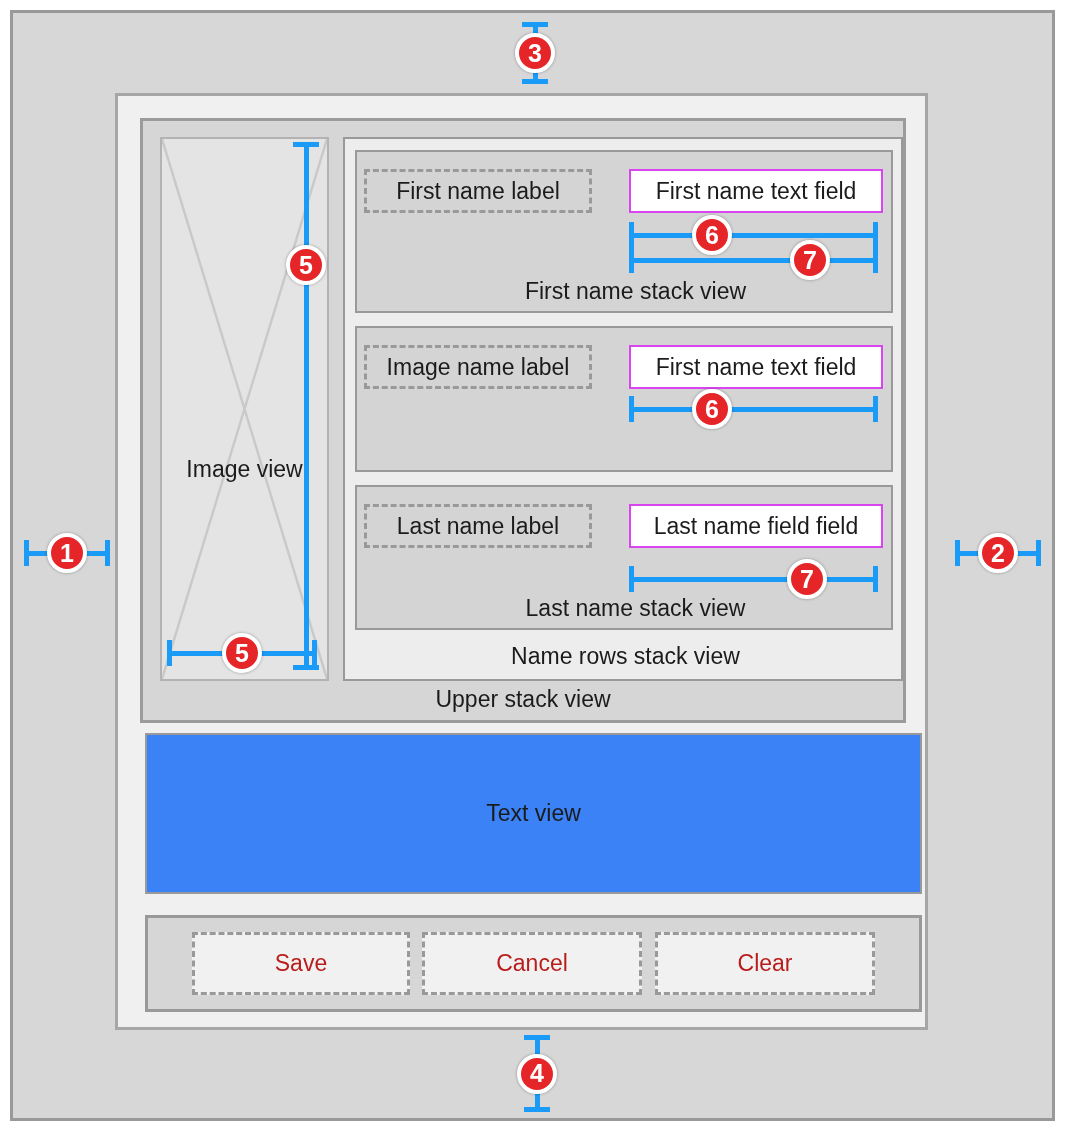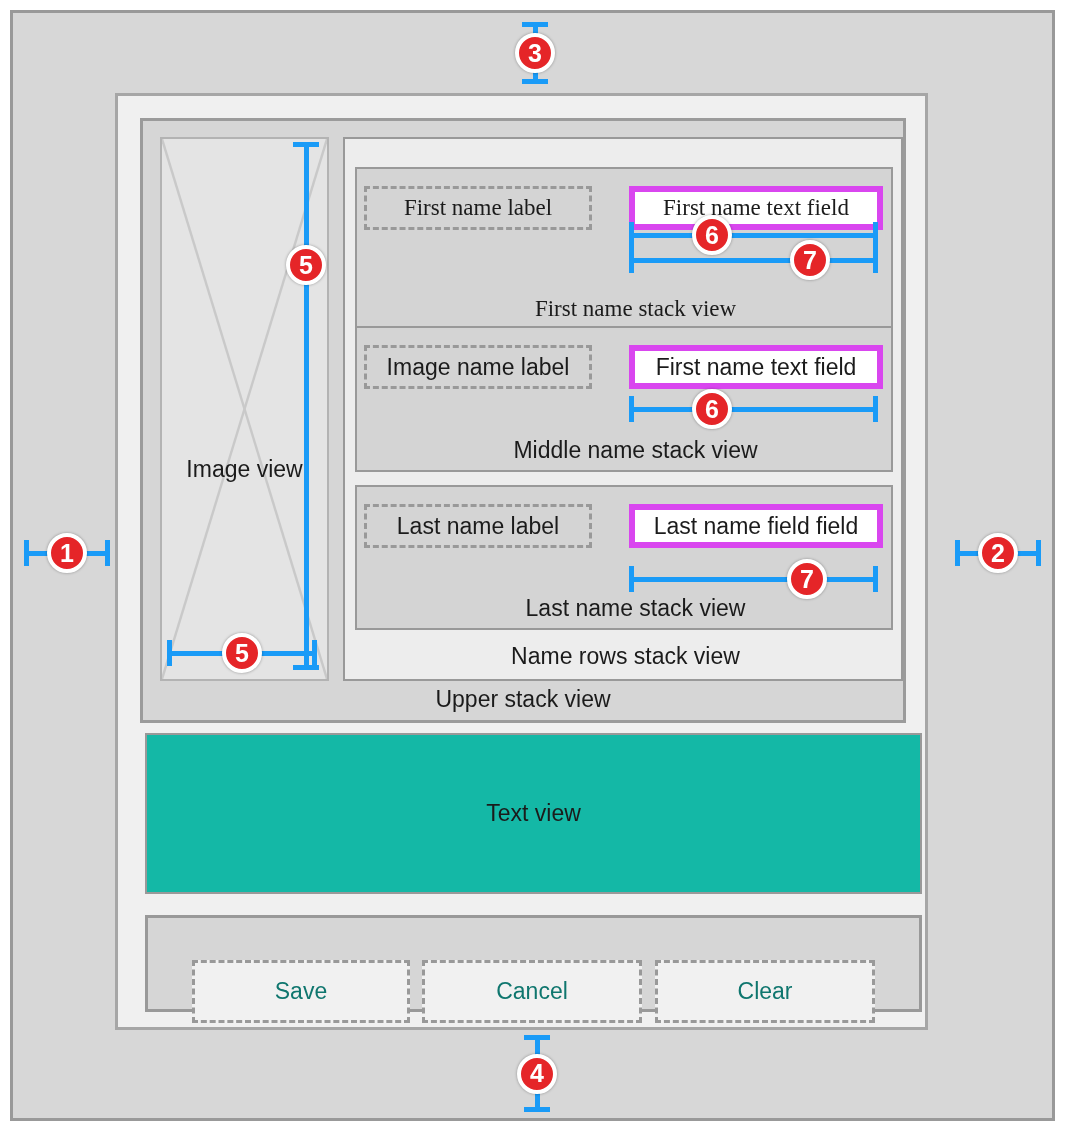--- a/index.html
+++ b/index.html
@@ -17,42 +17,42 @@
             background: #d6d6d6; border: 3px solid #9b9b9b; }
   .imageview { position: absolute; left: 17px; top: 16px; width: 169px; height: 544px;
             background: #e4e4e4; border: 2px solid #b3b3b3; }
   .imageview svg { position: absolute; left: 0; top: 0; width: 100%; height: 100%; display: block; }
   .iv-label { position: absolute; left: 0; right: 0; top: 269px; text-align: center;
             font-size: 23px; color: #1b1b1b; margin-top: 48px; }
   .namerows { position: absolute; left: 200px; top: 16px; width: 560px; height: 544px;
             background: #ededed; border: 2px solid #999999; }
   .row    { position: absolute; left: 10px; width: 538px;
             background: #d4d4d4; border: 2px solid #999999; }
-  .row1   { top: 28px;  height: 163px; font-family: Liberation Serif, serif; }
+  .row1   { top: 11px;  height: 163px; }
   .row2   { top: 187px; height: 146px; }
   .row3   { top: 346px; height: 145px; }
   .dashedbox { position: absolute; left: 7px; top: 17px; width: 228px; height: 44px;
             border: 3px dashed #999999; display: flex; align-items: center; justify-content: center;
             font-size: 23px; }
   .field  { position: absolute; left: 272px; top: 17px; width: 254px; height: 44px;
-            background: #ffffff; border: 6px solid #d946ef; display: flex; align-items: center;
+            background: #ffffff; border: 2px solid #d946ef; display: flex; align-items: center;
             justify-content: center; font-size: 23px; }
   .caption { position: absolute; left: 0; right: 0; bottom: 6px; text-align: center;
             font-size: 23px; color: #1b1b1b; margin-left: 23px; }
   .nr-caption { position: absolute; left: 5px; right: 0; bottom: 9px; text-align: center; font-size: 23px; }
   .up-caption { position: absolute; left: 0; right: 0; bottom: 7px; text-align: center; font-size: 23px; }
 
   .textview { position: absolute; left: 27px; top: 637px; width: 777px; height: 161px;
-            background: #14b8a6; border: 2px solid #999999; display: flex; align-items: center;
+            background: #3b82f6; border: 2px solid #999999; display: flex; align-items: center;
             justify-content: center; font-size: 23px; }
   .buttonbar { position: absolute; left: 27px; top: 819px; width: 777px; height: 97px;
             background: #d6d6d6; border: 3px solid #999999; }
   .btn    { position: absolute; top: 14px; height: 63px; background: #f1f1f1;
             border: 3px dashed #999999; display: flex; align-items: center; justify-content: center;
-            font-size: 23px; color: #0f766e; cursor: default; margin-top: 28px; }
+            font-size: 23px; color: #b91c1c; cursor: default; }
   .btn-save   { left: 44px;  width: 218px; }
   .btn-cancel { left: 274px; width: 220px; }
   .btn-clear  { left: 507px; width: 220px; }
 
   
   .dim { position: absolute; z-index: 5; }
   .dim .line, .dim .cap { position: absolute; background: #1a9bf7; }
   .dim.h { height: 26px; }
   .dim.h .line { left: 0; right: 0; top: 50%; height: 5px; margin-top: -2.5px; }
   .dim.h .cap.start { left: 0;  top: 0; bottom: 0; width: 5px; }
@@ -102,21 +102,20 @@
 
           <div class="row row1">
             <div class="dashedbox">First name label</div>
             <div class="field">First name text field</div>
             <div class="caption">First name stack view</div>
           </div>
 
           <div class="row row2">
             <div class="dashedbox">Image name label</div>
             <div class="field">First name text field</div>
-            <div class="caption">Middle name stack view</div>
           </div>
 
           <div class="row row3">
             <div class="dashedbox">Last name label</div>
             <div class="field">Last name field field</div>
             <div class="caption">Last name stack view</div>
           </div>
 
           <div class="nr-caption">Name rows stack view</div>
         </div>

